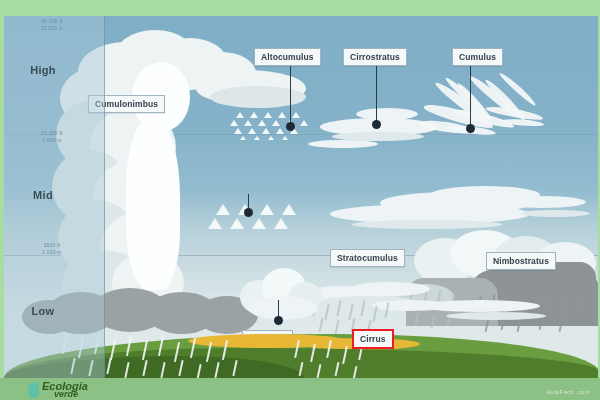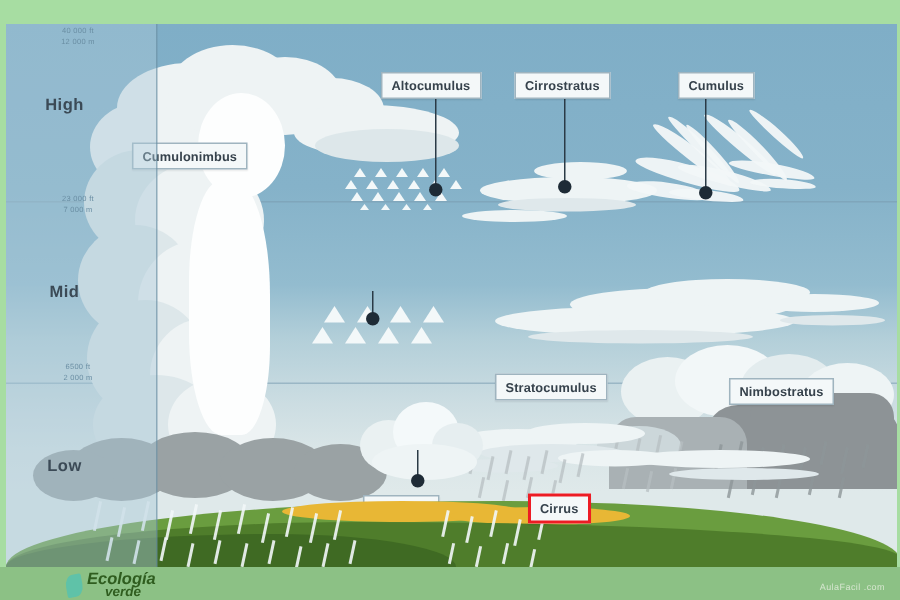--- a/index.html
+++ b/index.html
@@ -70,21 +70,21 @@
   
   .rain{position:absolute;width:1.5px;background:#f2f7f8;transform:rotate(12deg);opacity:.9;}
   .rain.grey{background:#b7bfc2;opacity:.75;}
   .rain.dk{background:#8d9699;opacity:.8;}
 
   
   .nb{position:absolute;background:#8d9396;}
   .nb-l{position:absolute;background:#a9b1b4;}
 
   
-  .logo{position:absolute;left:20px;bottom:2px;display:flex;align-items:center;gap:3px;padding-left:24px;}
+  .logo{position:absolute;left:4px;bottom:2px;display:flex;align-items:center;gap:3px;padding-left:24px;}
   .logo-leaf{width:11px;height:15px;background:#5fc2a8;
              border-radius:50% 10% 50% 10%;transform:rotate(-10deg);}
   .logo-txt{font-size:11px;font-weight:bold;color:#2f5d1f;font-style:italic;line-height:8px;}
   .logo-txt small{display:block;font-size:9px;margin-left:12px;}
   .wm{position:absolute;right:10px;bottom:5px;font-size:6px;color:#d6e6cf;letter-spacing:.3px;}
 </style>
 </head>
 <body>
 
 <div id="stage">

